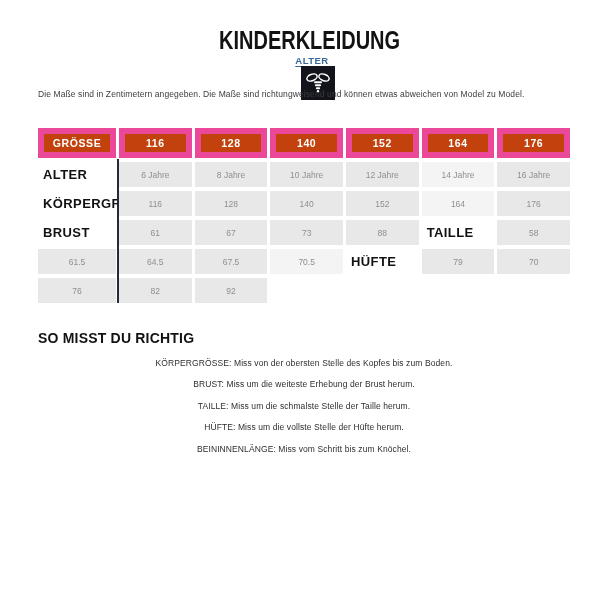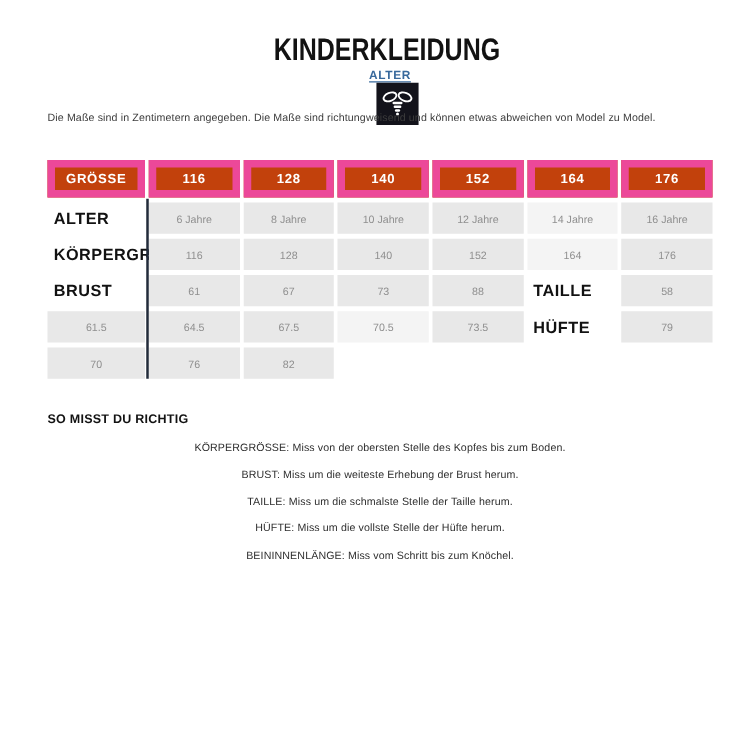--- a/index.html
+++ b/index.html
@@ -61,21 +61,21 @@
   }
   .cell.hl { background: #f4f4f4; }
   .col-divider {
     position: absolute; left: 79px; top: 31px; bottom: 0;
     width: 2px; background: #222b3a;
   }
 
   
   .howto { margin-top: 27px; }
   .howto-heading {
-    margin: 0; font-size: 10px; font-weight: 700;
+    margin: 0; font-size: 14px; font-weight: 700;
     letter-spacing: 0.2px; color: #121212;
   }
   .howto-item {
     margin: 11.5px 0 0 0; font-size: 8.5px; line-height: 10px;
     color: #2e2e2e; letter-spacing: 0.1px; text-align: center;
   }
 </style>
 </head>
 <body>
 
@@ -132,26 +132,26 @@
         <div class="cell">61</div>
         <div class="cell">67</div>
         <div class="cell">73</div>
         <div class="cell">88</div>
         <div class="rlabel">TAILLE</div>
         <div class="cell">58</div>
         <div class="cell">61.5</div>
         <div class="cell">64.5</div>
         <div class="cell">67.5</div>
         <div class="cell hl">70.5</div>
-        <div class="cell">73.5</div>
         <div class="rlabel">HÜFTE</div>
         <div class="cell">79</div>
         <div class="cell">70</div>
         <div class="cell">76</div>
         <div class="cell">82</div>
+        <div class="cell">92</div>
       </div>
     <div class="col-divider"></div>
   </div>
 
   <section class="howto">
     <h2 class="howto-heading">SO MISST DU RICHTIG</h2>
     <div id="howto-list">
         <p class="howto-item">KÖRPERGRÖSSE: Miss von der obersten Stelle des Kopfes bis zum Boden.</p>
         <p class="howto-item">BRUST: Miss um die weiteste Erhebung der Brust herum.</p>
         <p class="howto-item">TAILLE: Miss um die schmalste Stelle der Taille herum.</p>

